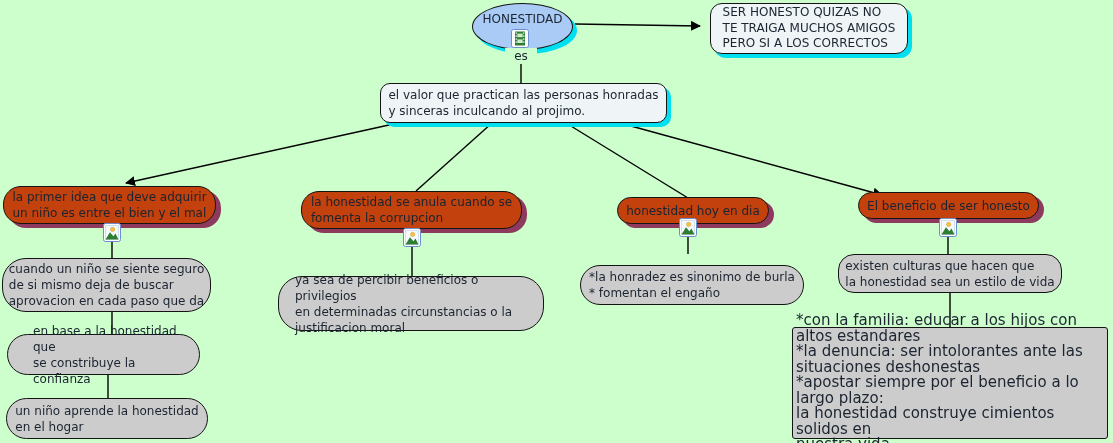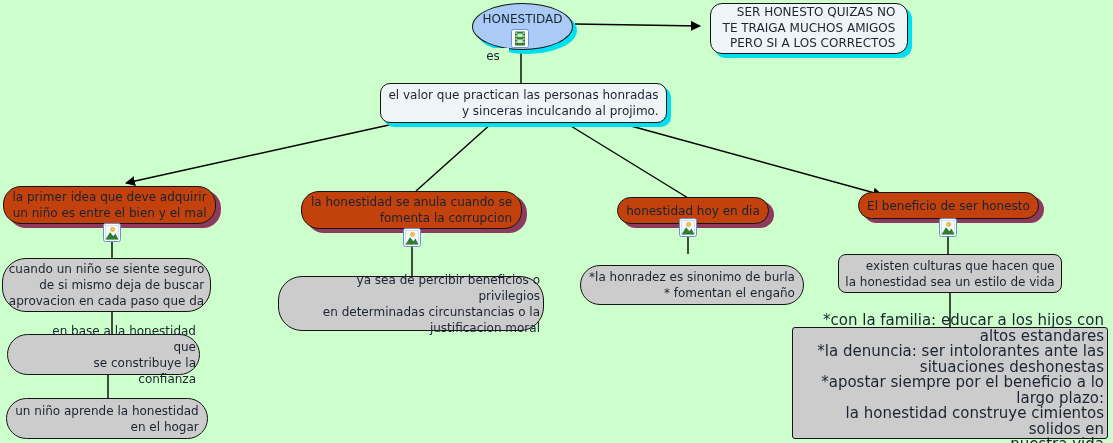--- a/index.html
+++ b/index.html
@@ -9,21 +9,21 @@
     background:#ccffcc;
     overflow:hidden;
     font-family:"DejaVu Sans", sans-serif;
     color:#1b2430;
   }
   .wires{position:absolute;left:0;top:0;width:1113px;height:443px;z-index:0;}
   .node{
     position:absolute;
     box-sizing:border-box;
     display:flex;align-items:center;justify-content:center;
-    text-align:right;
+    text-align:left;
     font-size:12px;line-height:16px;
     white-space:pre-line;
     border:1px solid #141414;
     z-index:1;
     padding:1px 3px;
   }
   .blue{background:#c2410c;border-radius:18px;box-shadow:5px 4px 0 #8e3a5e;}
   .lite{background:#eff4f7;border-radius:12px;box-shadow:4px 4px 0 #00dff0;}
   .gray{background:#cccccc;border-radius:24px;}
   .ellipse{
@@ -81,21 +81,21 @@
         <rect x="4.6" y="9.4" width="1.3" height="1.3"></rect>
           <rect x="4.6" y="12.4" width="1.3" height="1.3"></rect>
         <rect x="12.1" y="3.4" width="1.3" height="1.3"></rect>
           <rect x="12.1" y="6.4" width="1.3" height="1.3"></rect>
         <rect x="12.1" y="9.4" width="1.3" height="1.3"></rect>
           <rect x="12.1" y="12.4" width="1.3" height="1.3"></rect>
       </g>
     </svg>
   </span>
 
-  <div class="linklabel" style="left:477px;top:48px;width:32px;height:16px;">es</div>
+  <div class="linklabel" style="left:505px;top:48px;width:32px;height:16px;">es</div>
 
   <div class="node lite" style="left:710px;top:3px;width:198px;height:51px;line-height:15.5px;">SER HONESTO QUIZAS NO
 TE TRAIGA MUCHOS AMIGOS
 PERO SI A LOS CORRECTOS</div>
 
   <div class="node lite" style="left:380px;top:83px;width:287px;height:40px;border-radius:10px;">el valor que practican las personas honradas
 y sinceras inculcando al projimo.</div>
 
   <div class="node blue" style="left:3px;top:186px;width:213px;height:38px;">la primer idea que deve adquirir
 un niño es entre el bien y el mal</div>
@@ -147,21 +147,21 @@
   <div class="node gray" style="left:6px;top:398px;width:202px;height:41px;">un niño aprende la honestidad
 en el hogar</div>
 
   <div class="node gray" style="left:278px;top:276px;width:266px;height:55px;padding-left:16px;">ya sea de percibir beneficios o privilegios
 en determinadas circunstancias o la
 justificacion moral</div>
 
   <div class="node gray" style="left:580px;top:253px;width:224px;height:40px;margin-top:12px;">*la honradez es sinonimo de burla
 * fomentan el engaño</div>
 
-  <div class="node gray" style="left:838px;top:254px;width:224px;height:39px;border-radius:8px;">existen culturas que hacen que
+  <div class="node gray" style="left:838px;top:254px;width:224px;height:39px;border-radius:16px;">existen culturas que hacen que
 la honestidad sea un estilo de vida</div>
   <div class="node gray" style="left:792px;top:327px;width:316px;height:112px;border-radius:3px;font-size:15px;line-height:15.5px;">*con la familia: educar a los hijos con
 altos estandares
 *la denuncia: ser intolorantes ante las
 situaciones deshonestas
 *apostar siempre por el beneficio a lo largo plazo:
 la honestidad construye cimientos solidos en
 nuestra vida</div>
 
 </div>

